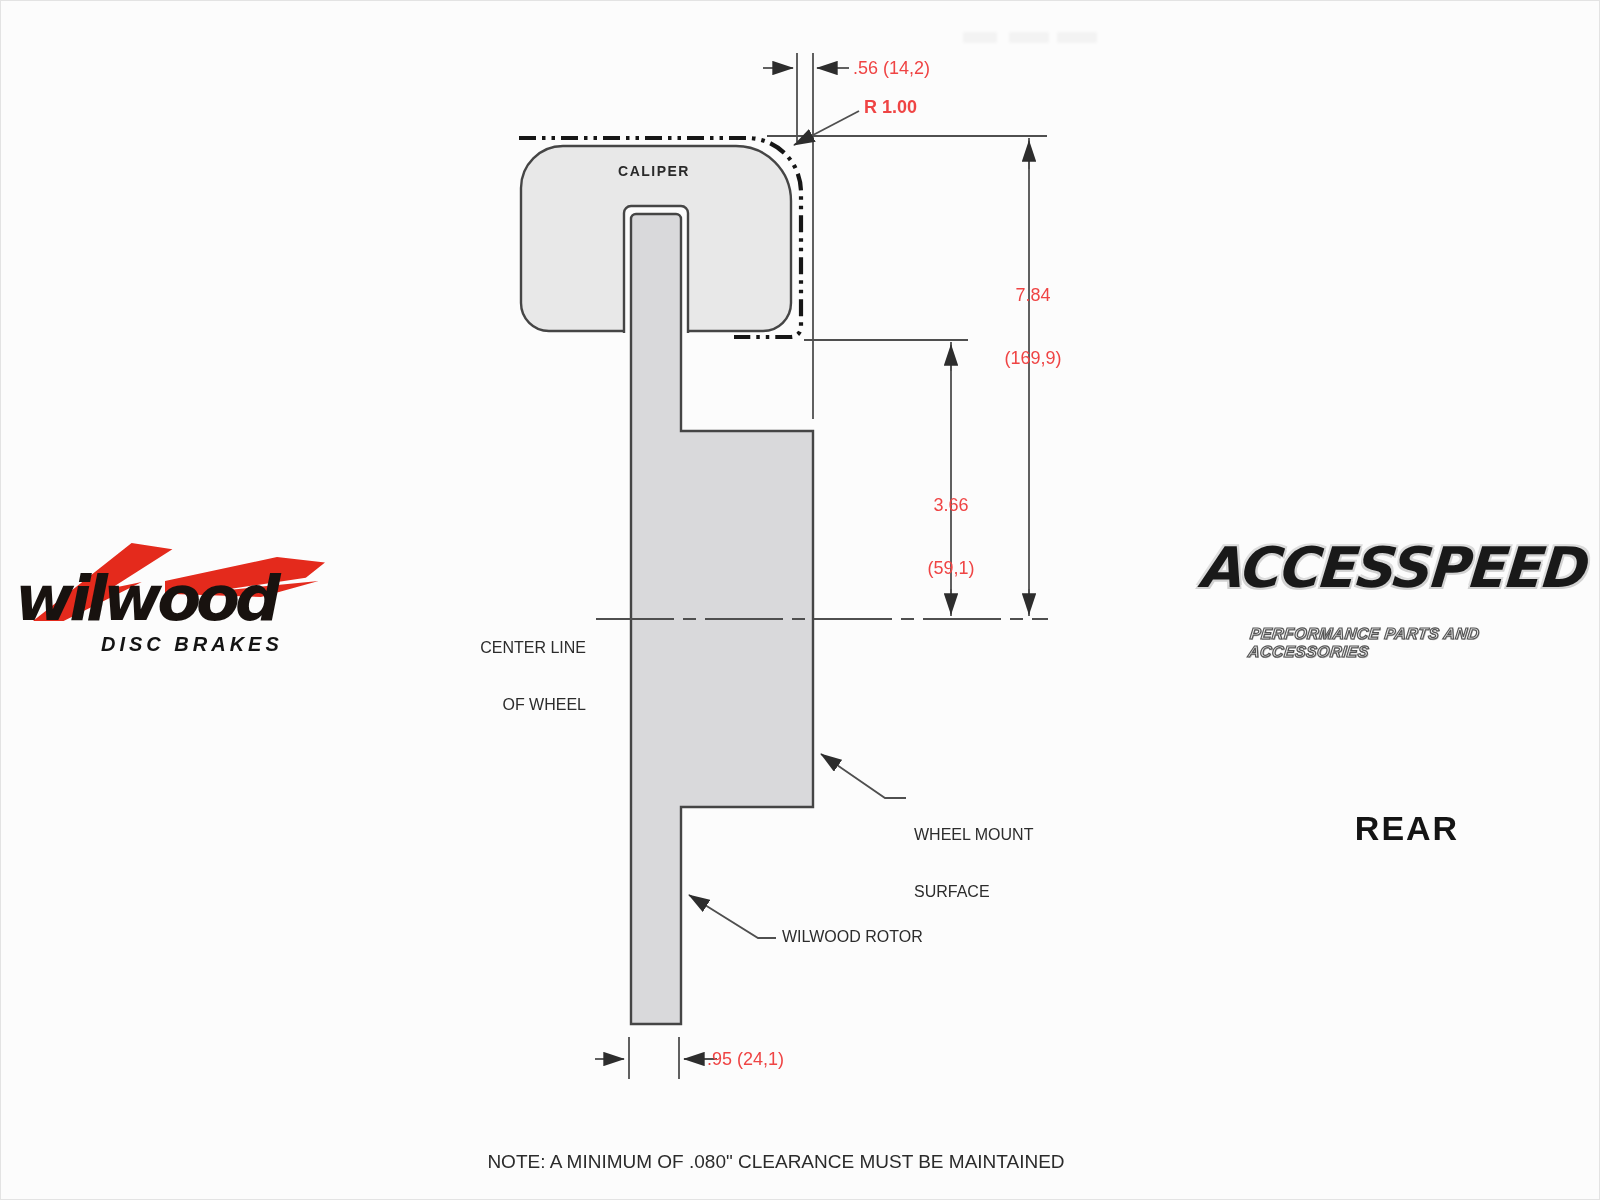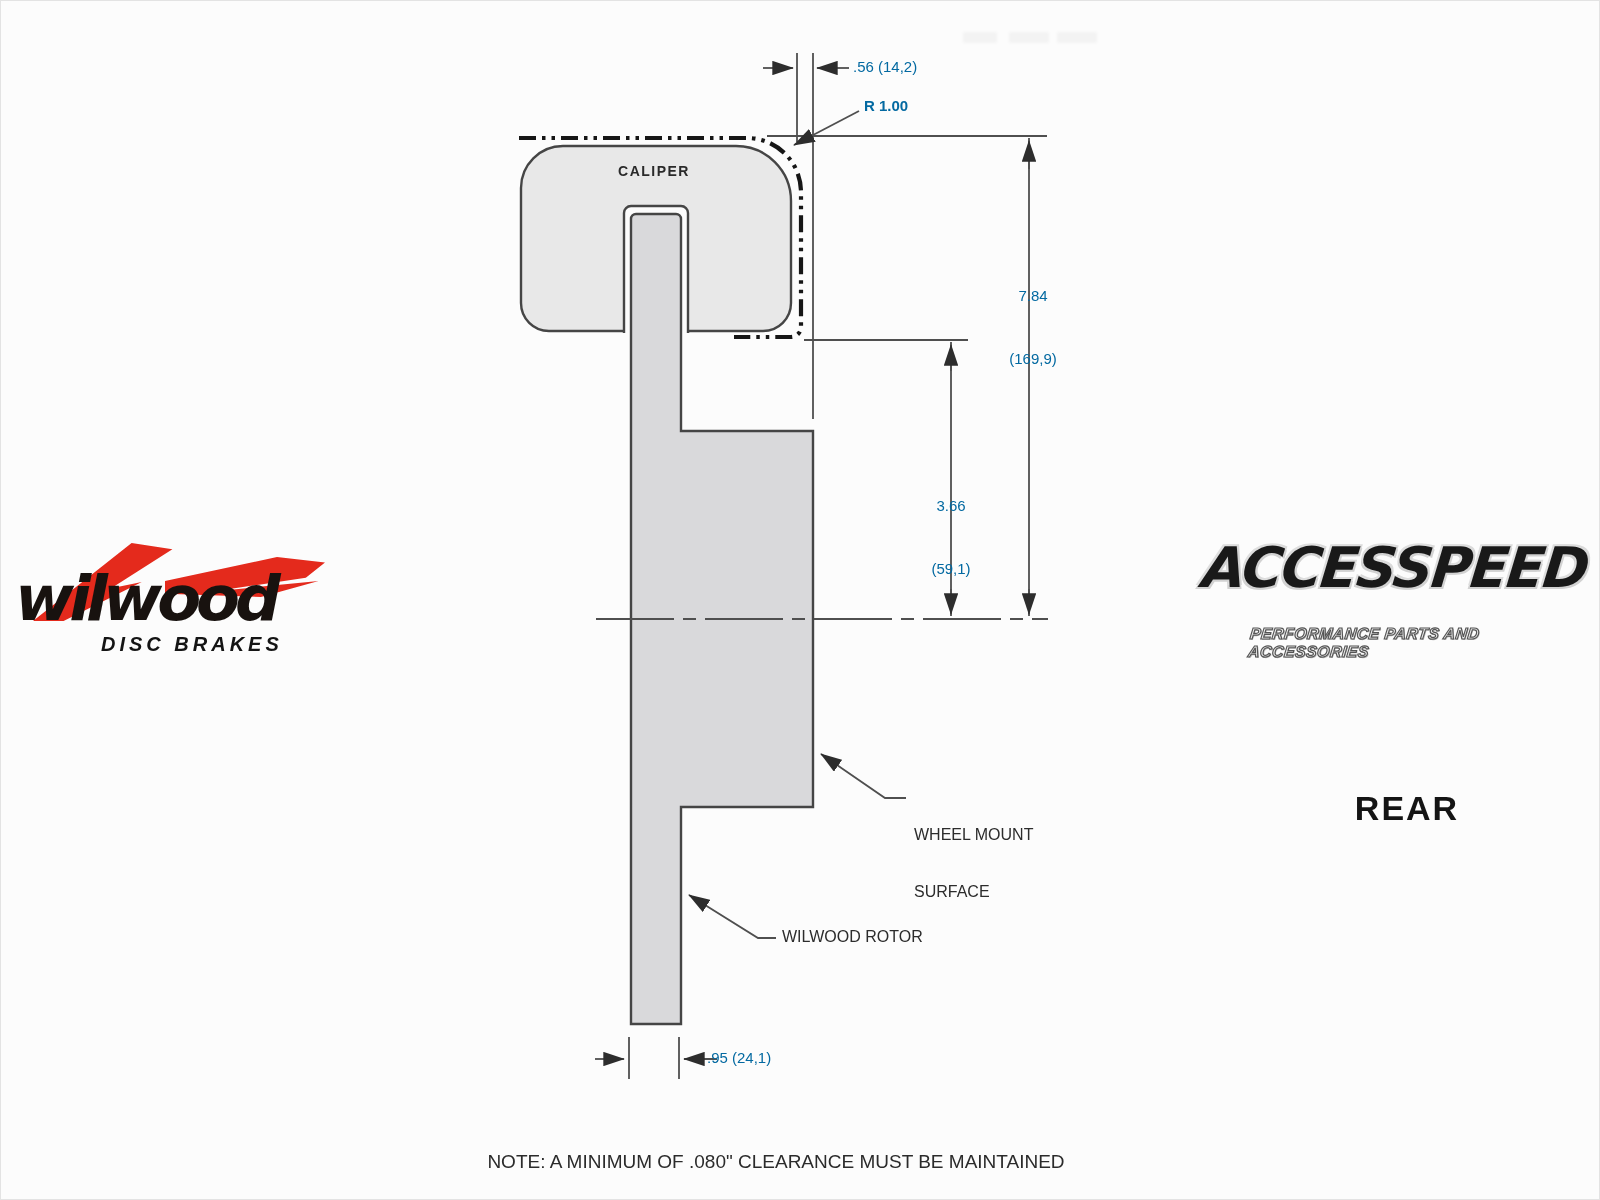--- a/index.html
+++ b/index.html
@@ -6,21 +6,21 @@
   .page{
     position:relative;width:1600px;height:1200px;overflow:hidden;
     background:#fcfcfc;border:1px solid #e3e3e3;box-sizing:border-box;
     font-family:"Liberation Sans",sans-serif;color:#242424;
   }
   .draw{position:absolute;left:0;top:0;width:1600px;height:1200px;}
   .lbl{position:absolute;white-space:pre;color:#242424;}
   .c{text-align:center;}
   .r{text-align:right;}
   .caliper-lbl{font-size:14px;font-weight:bold;letter-spacing:1.5px;color:#2a2a2a;}
-  .dim{font-size:15px;color:#0369a1;}
+  .dim{font-size:18px;color:#ef4444;}
   .ann{font-size:16px;line-height:19px;color:#2c2c2c;}
   .note{font-size:19px;line-height:24px;color:#2b2b2b;}
   .smudge{position:absolute;background:#f3f3f3;border-radius:2px;filter:blur(1px);}
   
   .wilwood{position:absolute;left:14px;top:540px;width:310px;height:120px;}
   .ww-swoosh1{position:absolute;left:18px;top:2px;width:170px;height:78px;background:#e42a1c;
     clip-path:polygon(0 100%,58% 0,82% 8%,46% 58%,64% 50%,18% 100%);}
   .ww-swoosh2{position:absolute;left:150px;top:16px;width:160px;height:40px;background:#e42a1c;
     clip-path:polygon(0 60%,70% 0,100% 14%,88% 52%,30% 86%,96% 60%,60% 100%,0 92%);}
   .ww-script{position:absolute;left:0px;top:20px;font-family:"DejaVu Sans",sans-serif;
@@ -30,21 +30,21 @@
     font-size:20px;letter-spacing:4px;color:#141414;}
   
   .asp{position:absolute;left:1198px;top:532px;width:402px;height:130px;}
   .asp-brand{position:absolute;left:4px;top:2px;font-family:"DejaVu Sans",sans-serif;
     font-weight:bold;font-style:italic;font-size:56px;letter-spacing:-2px;color:#191919;
     transform:skewX(-6deg);
     text-shadow:2px 2px 0 #d2d2d2,-2px -2px 0 #dedede,2px -2px 0 #dadada,-2px 2px 0 #d2d2d2,0 0 1px #ffffff;}
   .asp-tag{position:absolute;left:50px;top:92px;font-weight:bold;font-style:italic;
     font-size:16px;letter-spacing:0.4px;color:#ececec;-webkit-text-stroke:1.2px #555555;
     transform:skewX(-6deg);text-shadow:1px 1px 0 #bbbbbb;}
-  .rear-lbl{position:absolute;left:1345px;top:788px;width:122px;text-align:center;
+  .rear-lbl{position:absolute;left:1345px;top:808px;width:122px;text-align:center;
     font-size:34px;font-weight:bold;letter-spacing:2px;color:#141414;}
 </style>
 </head>
 <body>
 
 <div class="page">
 
   <div class="smudge" style="left:962px;top:31px;width:34px;height:11px;"></div>
   <div class="smudge" style="left:1008px;top:31px;width:40px;height:11px;"></div>
   <div class="smudge" style="left:1056px;top:31px;width:40px;height:11px;"></div>
@@ -99,20 +99,24 @@
   <div class="lbl dim c" style="left:986px;top:242px;width:92px;line-height:21px;">
     <div>7.84</div>
     <div>(169,9)</div>
   </div>
 
   <div class="lbl dim c" style="left:904px;top:452px;width:92px;line-height:21px;">
     <div>3.66</div>
     <div>(59,1)</div>
   </div>
 
+  <div class="lbl ann r" style="left:438px;top:599px;width:147px;">
+    <div>CENTER LINE</div>
+    <div>OF WHEEL</div>
+  </div>
 
   <div class="lbl ann" style="left:913px;top:786px;">
     <div>WHEEL MOUNT</div>
     <div>SURFACE</div>
   </div>
 
   <div class="lbl ann" style="left:781px;top:926px;">WILWOOD ROTOR</div>
 
   <div class="lbl dim" style="left:706px;top:1048px;">.95 (24,1)</div>
 

